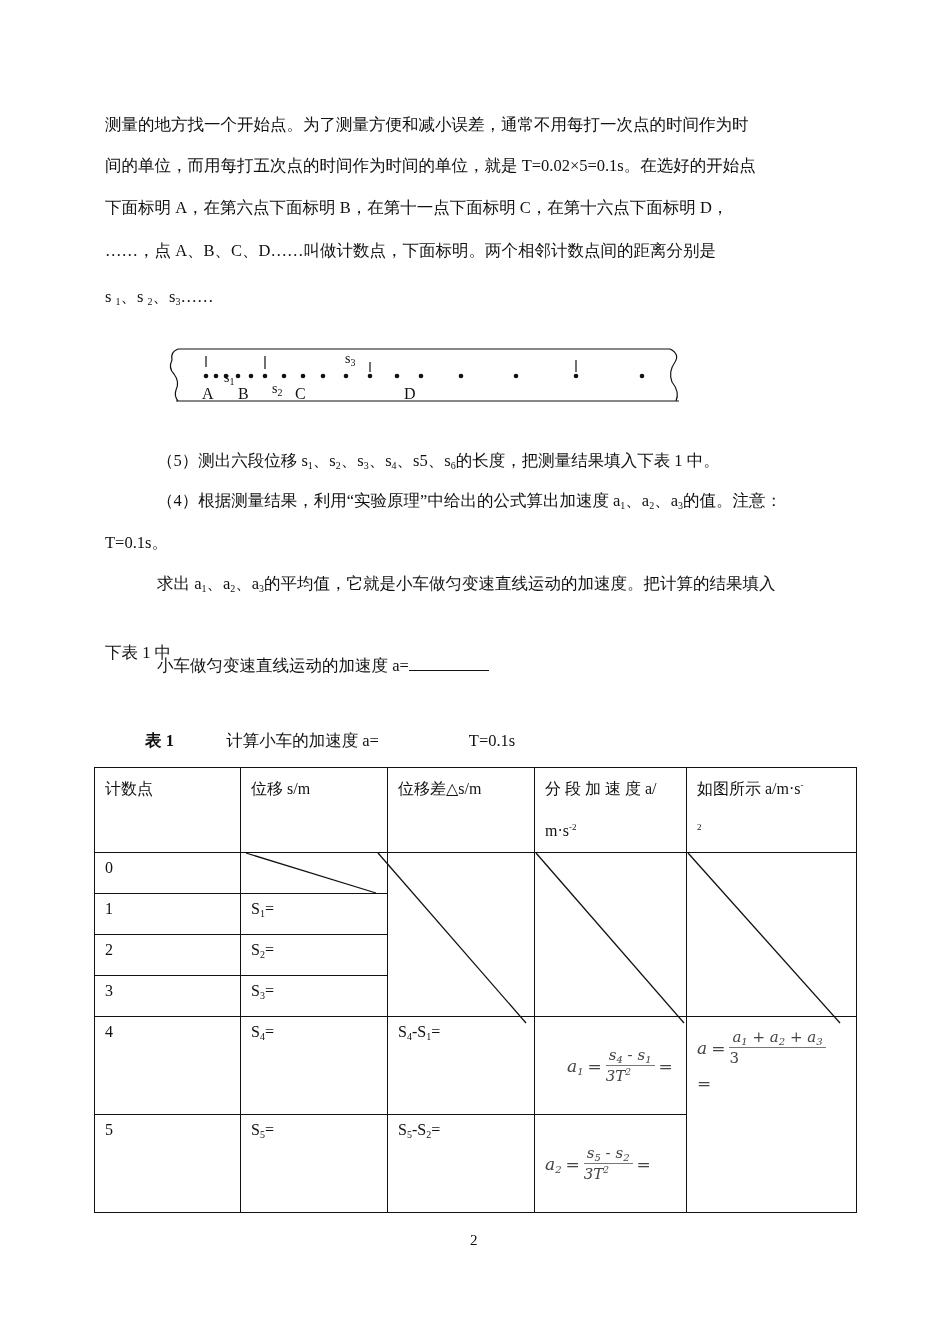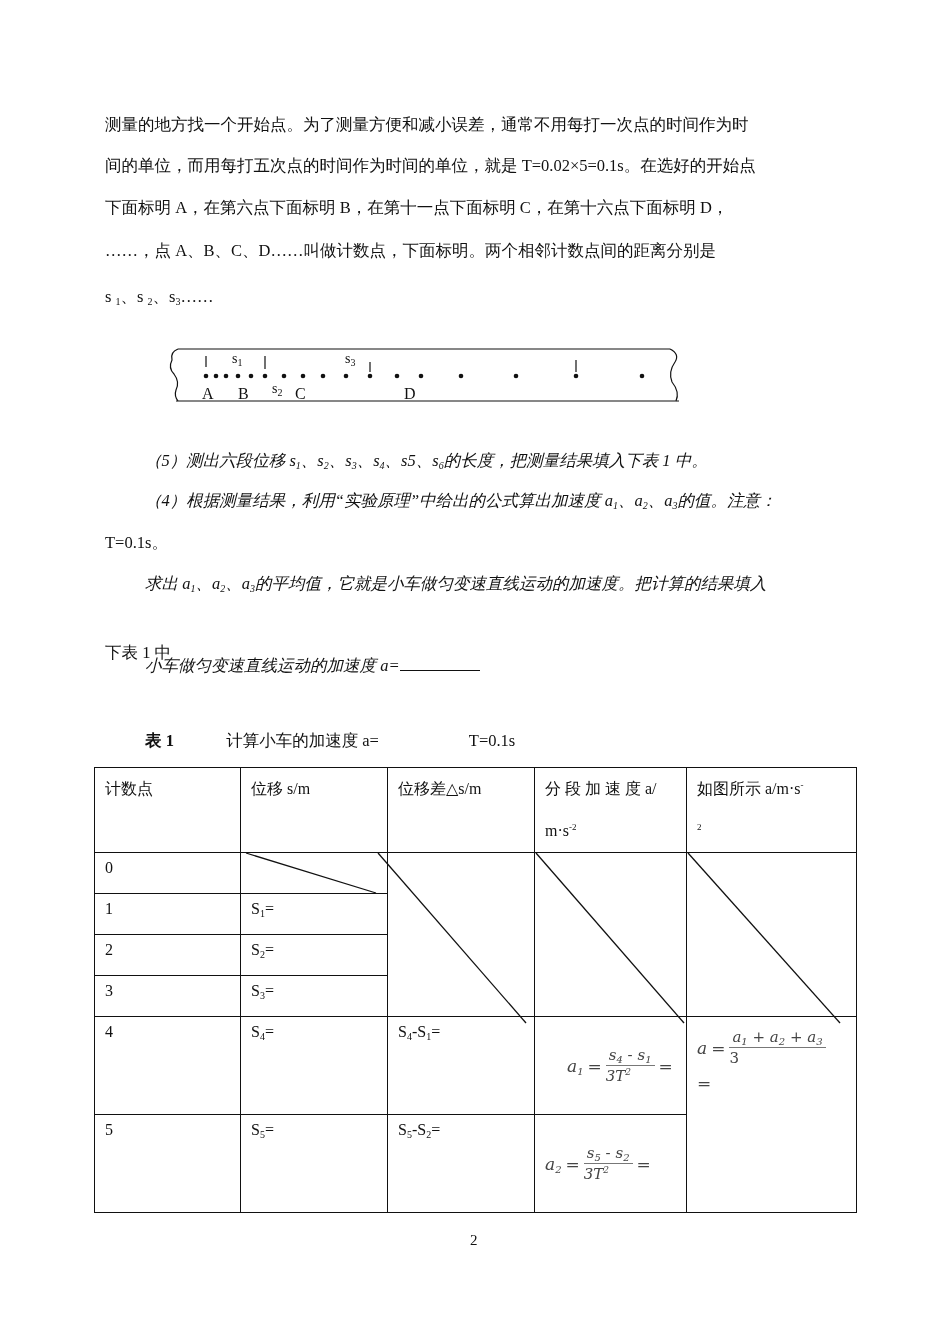--- a/index.html
+++ b/index.html
@@ -1,20 +1,20 @@
 <!DOCTYPE html>
 <html><head>
 <meta charset="utf-8">
 <style>
   html, body { margin: 0; padding: 0; background: #ffffff; }
   body { width: 950px; height: 1342px; position: relative; overflow: hidden;
          font-family: "Liberation Serif", "DejaVu Serif", serif; color: #111; }
   .abs { position: absolute; }
   .para { position: absolute; left: 105px; width: 745px; font-size: 16.5px; line-height: 41px; white-space: nowrap; }
-  .indent { left: 145px; font-style: italic; }
+  .indent { left: 157px; }
   sub { font-size: 10px; vertical-align: -3px; line-height: 0; }
   sup { font-size: 9px; vertical-align: 6px; line-height: 0; }
   .blank { display: inline-block; width: 80px; border-bottom: 1.5px solid #111; height: 14px; vertical-align: baseline; }
   .caption { position: absolute; top: 730px; left: 145px; font-size: 16.5px; white-space: nowrap; }
   .caption b { font-weight: bold; }
   table.t1 { position: absolute; left: 94px; top: 767px; border-collapse: collapse; table-layout: fixed; font-size: 16px; }
   table.t1 td { border: 1px solid #111; vertical-align: top; padding: 0 10px; position: relative; }
   .hdr td { height: 84px; line-height: 42px; }
   .r0 td, .r1 td, .r2 td, .r3 td { height: 40px; line-height: 30px; }
   .r4 td { height: 97px; line-height: 30px; }
@@ -65,21 +65,21 @@
       <circle cx="346" cy="376" r="2.3"></circle>
         <circle cx="370" cy="376" r="2.3"></circle>
         <circle cx="397" cy="376" r="2.3"></circle>
       <circle cx="421" cy="376" r="2.3"></circle>
         <circle cx="461" cy="376" r="2.3"></circle>
         <circle cx="516" cy="376" r="2.3"></circle>
       <circle cx="576" cy="376" r="2.3"></circle>
         <circle cx="642" cy="376" r="2.3"></circle>
     </g>
   </svg>
-  <div class="abs" style="left:224px;top:351px;font-size:14px;margin-left:8px;"><span>s</span><sub>1</sub></div>
+  <div class="abs" style="left:224px;top:370px;font-size:14px;"><span>s</span><sub>1</sub></div>
   <div class="abs" style="left:272px;top:351px;font-size:14px;margin-top:30px;"><span>s</span><sub>2</sub></div>
   <div class="abs" style="left:345px;top:351px;font-size:14px;"><span>s</span><sub>3</sub></div>
   <div class="abs" style="left:202px;top:385px;font-size:16px;">A</div>
   <div class="abs" style="left:238px;top:385px;font-size:16px;">B</div>
   <div class="abs" style="left:295px;top:385px;font-size:16px;">C</div>
   <div class="abs" style="left:404px;top:385px;font-size:16px;">D</div>
 </div>
 
 <div class="para indent" style="top:440px">
   <span>（5）测出六段位移 s</span><sub>1</sub><span>、s</span><sub>2</sub><span>、s</span><sub>3</sub><span>、s</span><sub>4</sub><span>、s5、s</span><sub>6</sub><span>的长度，把测量结果填入下表 1 中。</span>

